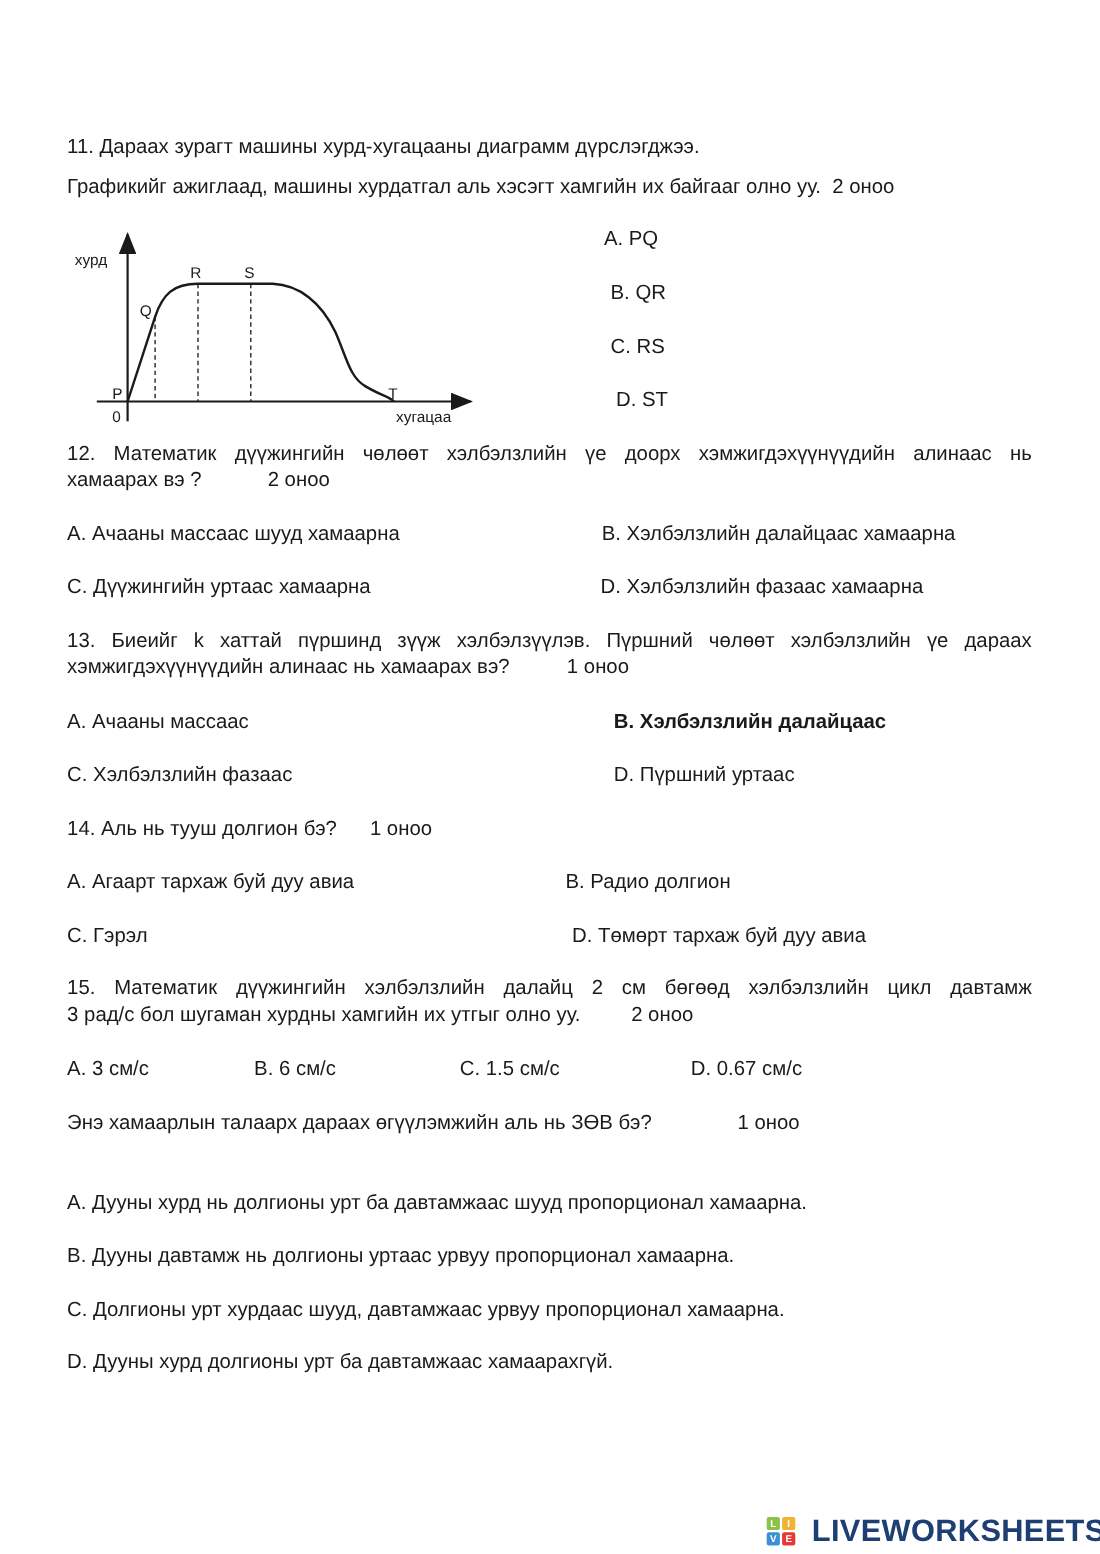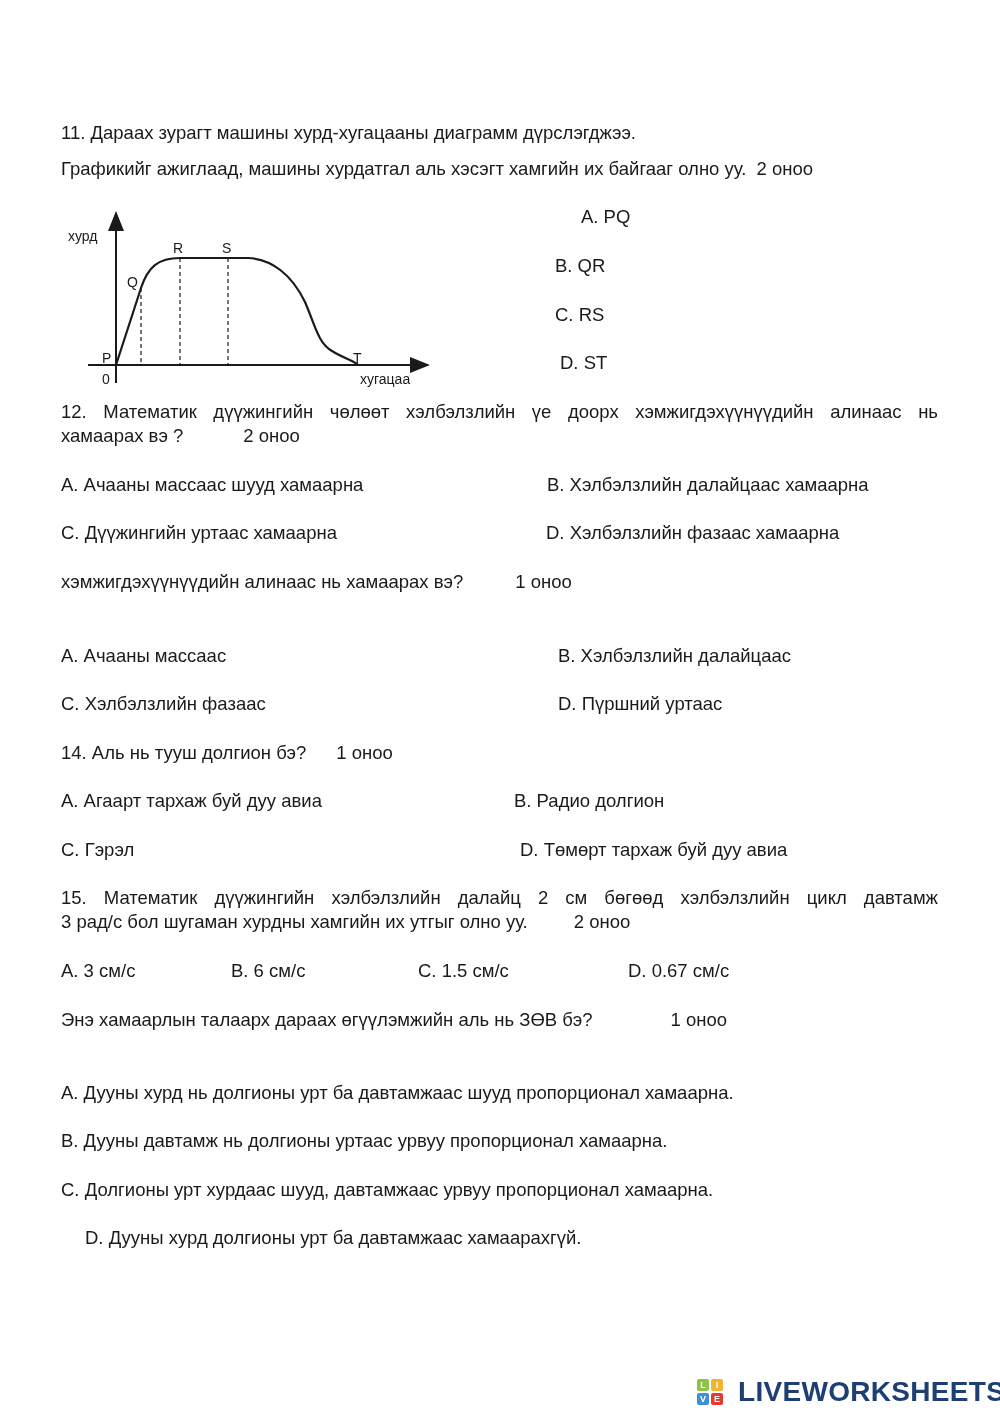--- a/index.html
+++ b/index.html
@@ -45,39 +45,40 @@
   <text x="8" y="36">хурд</text>
   <text x="300" y="179">хугацаа</text>
   <text x="42" y="179">0</text>
   <text x="42" y="158">P</text>
   <text x="67" y="82">Q</text>
   <text x="113" y="48">R</text>
   <text x="162" y="48">S</text>
   <text x="293" y="158">T</text>
 </svg>
 
-<div class="abs" style="left:549px; top:205px;margin-left:32px;">A. PQ</div>
+<div class="abs" style="left:549px; top:205px;">A. PQ</div>
 <div class="abs" style="left:555px; top:254px;">B. QR</div>
 <div class="abs" style="left:555px; top:303px;">C. RS</div>
 <div class="abs" style="left:560px; top:351px;">D. ST</div>
 
 <div class="just" style="top:400px;">
   <span class="l1">12. Математик дүүжингийн чөлөөт хэлбэлзлийн үе доорх хэмжигдэхүүнүүдийн алинаас нь</span>
   <span>хамаарах вэ ?</span><span style="display:inline-block;width:60px"></span><span>2 оноо</span>
 </div>
 <div class="abs" style="left:61px; top:473px;">A. Ачааны массаас шууд хамаарна</div>
 <div class="abs" style="left:547px; top:473px;">B. Хэлбэлзлийн далайцаас хамаарна</div>
 <div class="abs" style="left:61px; top:521px;">C. Дүүжингийн уртаас хамаарна</div>
 <div class="abs" style="left:546px; top:521px;">D. Хэлбэлзлийн фазаас хамаарна</div>
 
 <div class="just" style="top:570px;">
+  <span class="l1">13. Биеийг k хаттай пүршинд зүүж хэлбэлзүүлэв. Пүршний чөлөөт хэлбэлзлийн үе дараах</span>
   <span>хэмжигдэхүүнүүдийн алинаас нь хамаарах вэ?</span><span style="display:inline-block;width:52px"></span><span>1 оноо</span>
 </div>
 <div class="abs" style="left:61px; top:644px;">A. Ачааны массаас</div>
-<div class="abs" style="left:558px; top:644px;">B. Хэлбэлзлийн далайцаас</div>
+<div class="abs" style="left:558px; top:644px;font-weight:bold;">B. Хэлбэлзлийн далайцаас</div>
 <div class="abs" style="left:61px; top:692px;">C. Хэлбэлзлийн фазаас</div>
 <div class="abs" style="left:558px; top:692px;">D. Пүршний уртаас</div>
 
 <div class="abs" style="left:61px; top:741px;">
   <span>14. Аль нь тууш долгион бэ?</span><span style="display:inline-block;width:30px"></span><span>1 оноо</span>
 </div>
 <div class="abs" style="left:61px; top:789px;">A. Агаарт тархаж буй дуу авиа</div>
 <div class="abs" style="left:514px; top:789px;">B. Радио долгион</div>
 <div class="abs" style="left:61px; top:838px;">C. Гэрэл</div>
 <div class="abs" style="left:520px; top:838px;">D. Төмөрт тархаж буй дуу авиа</div>
@@ -90,21 +91,21 @@
 <div class="abs" style="left:231px; top:959px;">B. 6 см/с</div>
 <div class="abs" style="left:418px; top:959px;">C. 1.5 см/с</div>
 <div class="abs" style="left:628px; top:959px;">D. 0.67 см/с</div>
 
 <div class="just" style="top:1008px;">
   <span>Энэ хамаарлын талаарх дараах өгүүлэмжийн аль нь ЗӨВ бэ?</span><span style="display:inline-block;width:78px"></span><span>1 оноо</span>
 </div>
 <div class="abs" style="left:61px; top:1081px;">A. Дууны хурд нь долгионы урт ба давтамжаас шууд пропорционал хамаарна.</div>
 <div class="abs" style="left:61px; top:1129px;">B. Дууны давтамж нь долгионы уртаас урвуу пропорционал хамаарна.</div>
 <div class="abs" style="left:61px; top:1178px;">C. Долгионы урт хурдаас шууд, давтамжаас урвуу пропорционал хамаарна.</div>
-<div class="abs" style="left:61px; top:1226px;margin-left:24px;">D. Дууны хурд долгионы урт ба давтамжаас хамаарахгүй.</div>
+<div class="abs" style="left:61px; top:1226px;">D. Дууны хурд долгионы урт ба давтамжаас хамаарахгүй.</div>
 
 <div class="logo">
   <div class="logo-grid">
     <span style="background:#8bc34a">L</span>
     <span style="background:#f2b233">I</span>
     <span style="background:#3d8fd6">V</span>
     <span style="background:#e53935">E</span>
   </div>
   <span class="logo-text">LIVEWORKSHEETS</span>
 </div>

